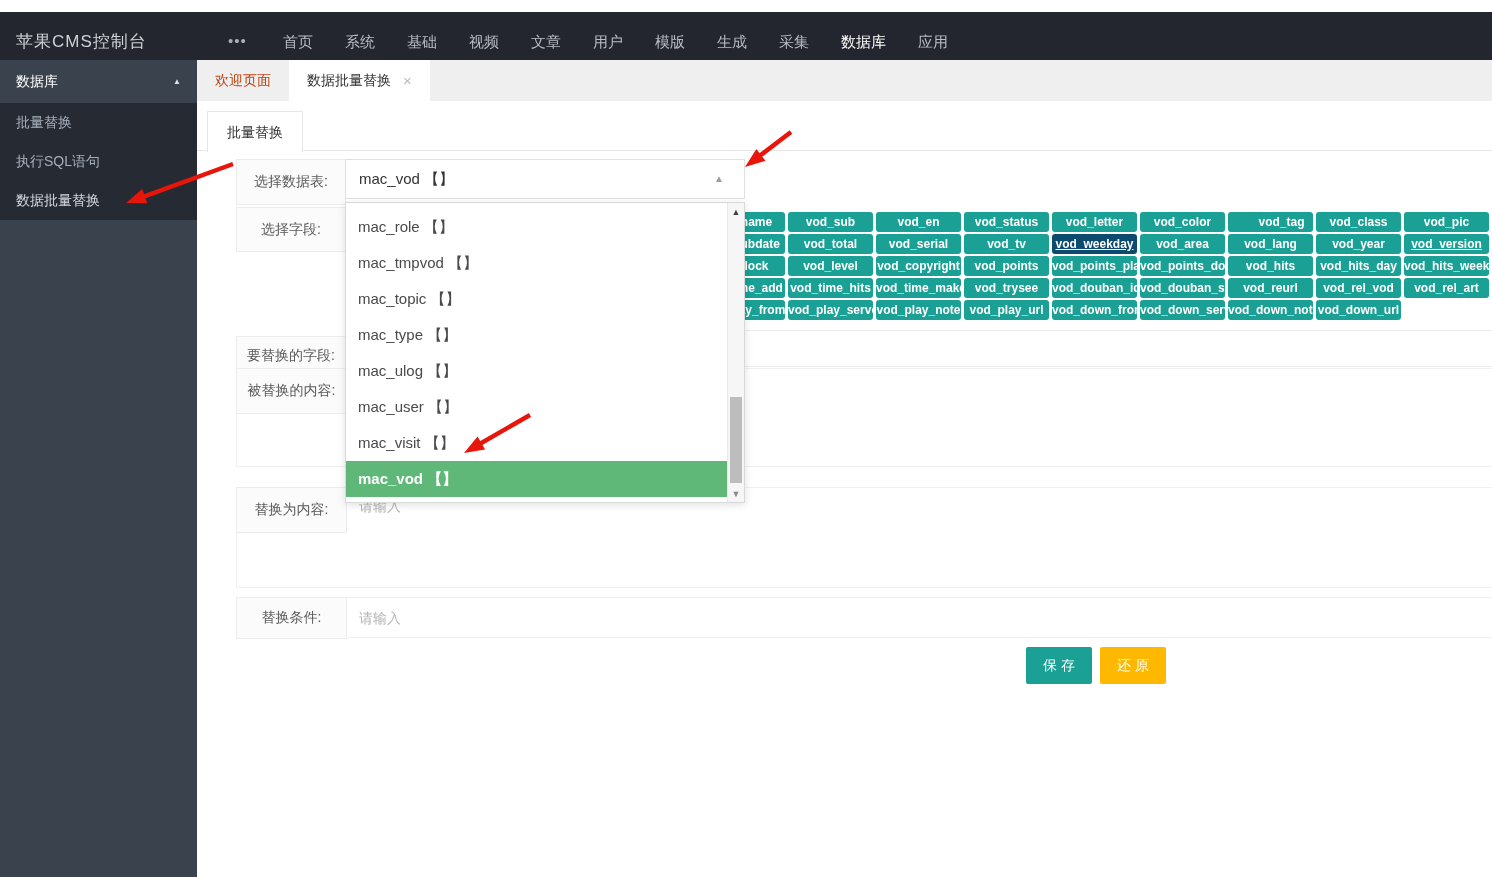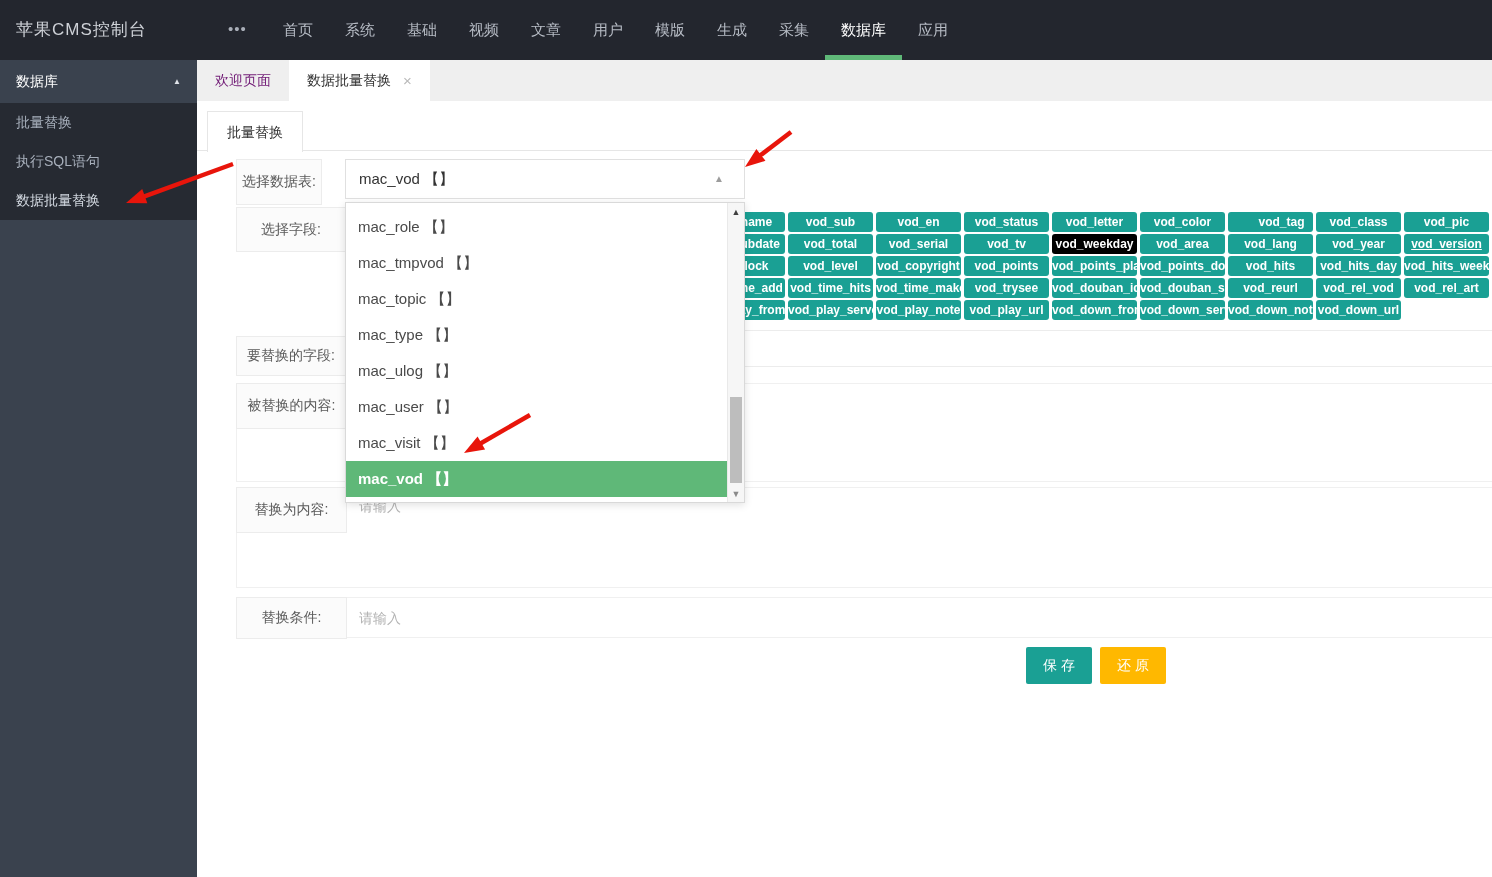--- a/index.html
+++ b/index.html
@@ -2,65 +2,65 @@
 <html><head>
 <meta charset="utf-8">
 <style>
   * { margin:0; padding:0; box-sizing:border-box; }
   html,body { background:#fff; }
   body { font-family:"Liberation Sans","DejaVu Sans",sans-serif; }
   .page { position:relative; width:1492px; height:877px; overflow:hidden; background:#fff; }
   .abs { position:absolute; }
 
   
-  .navbar { left:0; top:0; width:1492px; height:60px; background:#23262E; }
+  .navbar { left:0; top:12px; width:1492px; height:60px; background:#23262E; }
   .brand { position:absolute; left:16px; top:0; height:60px; line-height:60px; font-size:17px; color:#ced1d7; letter-spacing:1px; }
   .collapse-ic { position:absolute; left:228px; top:0; height:60px; line-height:58px; font-size:15px; color:#a9aeb8; letter-spacing:1px; cursor:pointer; }
   .topmenu { position:absolute; left:267px; top:0; height:60px; display:flex; }
   .topmenu .mitem { position:relative; height:60px; line-height:60px; padding:0 16px; font-size:15px; color:#b7bcc5; cursor:pointer; }
   .topmenu .mitem.active { color:#ffffff; }
   .topmenu .mitem .uline { position:absolute; left:0; right:0; bottom:0; height:5px; }
 
   
   .sidebar { left:0; top:60px; width:197px; height:817px; background:#3A424E; }
   .side-head { position:relative; height:43px; line-height:43px; padding-left:16px; font-size:14px; color:#ffffff; cursor:pointer; }
   .side-head .caret-up { position:absolute; right:16px; top:0; font-size:8px; color:#dfe3e9; }
   .side-sub { background:#262A32; }
   .side-sub .sitem { height:39px; line-height:39px; padding-left:16px; font-size:14px; color:#a7afbb; cursor:pointer; }
   .side-sub .sitem.active { color:#d3d9e1; }
 
   
   .tabbar { left:197px; top:60px; width:1295px; height:41px; background:#efefef; display:flex; }
-  .tabbar .tb { height:41px; line-height:41px; font-size:14px; color:#701a75; padding:0 18px; cursor:pointer; display:flex; align-items:center; }
+  .tabbar .tb { height:41px; line-height:41px; font-size:14px; color:#c2410c; padding:0 18px; cursor:pointer; display:flex; align-items:center; }
   .tabbar .tb.active { background:#ffffff; color:#333; }
   .tabbar .tb .x { margin-left:12px; font-size:15px; color:#b9b9b9; cursor:pointer; line-height:1; }
 
   
   .subtab-line { left:197px; top:150px; width:1295px; height:1px; background:#e6e6e6; }
   .subtab { left:207px; top:111px; width:96px; height:41px; background:#fff;
             border:1px solid #e6e6e6; border-bottom:none; z-index:2;
             text-align:center; line-height:40px; font-size:14px; color:#333; cursor:pointer; }
 
   
   .lab { background:#fbfbfb; border:1px solid #ececec; color:#5a5a5a; font-size:14px;
          display:flex; align-items:center; justify-content:center; }
-  .r1-lab { left:236px; top:159px; width:86px; height:46px; }
+  .r1-lab { left:236px; top:159px; width:110px; height:46px; }
   .r1-sel { left:345px; top:159px; width:400px; height:40px; border:1px solid #e0e0e0; background:#fff;
             line-height:38px; padding-left:13px; font-size:15px; color:#333; cursor:pointer; }
   .r1-caret { position:absolute; right:20px; top:0; font-size:10px; color:#9c9c9c; line-height:38px; }
   .r2-lab { left:236px; top:207px; width:110px; height:45px; }
   .tagzone { left:346px; top:207px; width:1146px; height:124px; border-bottom:1px solid #ececec; padding-top:5px; overflow:hidden; }
   .tag-row { height:22px; padding-left:354px; white-space:nowrap; }
   .tag { display:inline-flex; justify-content:center; vertical-align:top; width:85px; height:20px; margin-right:3px;
          border-radius:3px; color:#fff; font-size:12px; font-weight:bold; line-height:20px; overflow:hidden; cursor:pointer; }
   .tag > span { display:inline-block; max-width:100%; overflow:hidden; white-space:nowrap; }
   .r3-lab { left:236px; top:336px; width:110px; height:40px; }
   .r3-input { left:346px; top:336px; width:1146px; height:31px; border:none; border-bottom:1px solid #ececec; outline:none; font-size:14px; color:#333; padding:0 12px; background:#fff; }
   .rowbox { border:1px solid #f0f0f0; background:#fff; }
-  .r4-box { left:236px; top:383px; width:1256px; height:99px; }
+  .r4-box { left:236px; top:368px; width:1256px; height:99px; }
   .r5-box { left:236px; top:487px; width:1256px; height:101px; }
   .r6-box { left:236px; top:597px; width:1256px; height:41px; }
   .inlab { position:absolute; left:-1px; top:-1px; width:111px; background:#fbfbfb; border:1px solid #ececec; color:#5a5a5a; font-size:14px; display:flex; align-items:center; justify-content:center; }
   .inlab.h45 { height:46px; }
   .inlab.h41 { height:42px; }
   .ta { position:absolute; left:110px; top:0; width:1145px; height:100%; border:none; outline:none; resize:none;
         font-family:"Liberation Sans","DejaVu Sans",sans-serif; font-size:14px; color:#333; padding:10px 12px; }
   .in { position:absolute; left:110px; top:0; width:1145px; height:100%; border:none; outline:none;
         font-family:"Liberation Sans","DejaVu Sans",sans-serif; font-size:14px; color:#333; padding:0 12px; }
   ::placeholder { color:#b3b3b3; opacity:1; }
@@ -159,21 +159,21 @@
           <span>vod_pic</span>
         </div></div>
       <div class="tag-row"><div class="tag" style="background: rgb(26, 160, 148);">
           <span>vod_pubdate</span>
         </div><div class="tag" style="background: rgb(26, 160, 148);">
           <span>vod_total</span>
         </div><div class="tag" style="background: rgb(26, 160, 148);">
           <span>vod_serial</span>
         </div><div class="tag" style="background: rgb(26, 160, 148);">
           <span>vod_tv</span>
-        </div><div class="tag" style="background: #000000;">
+        </div><div class="tag" style="background: #0c4a6e; text-decoration: underline;">
           <span>vod_weekday</span>
         </div><div class="tag" style="background: rgb(26, 160, 148);">
           <span>vod_area</span>
         </div><div class="tag" style="background: rgb(26, 160, 148);">
           <span>vod_lang</span>
         </div><div class="tag" style="background: rgb(26, 160, 148);">
           <span>vod_year</span>
         </div><div class="tag" style="background: rgb(26, 160, 148); text-decoration: underline;">
           <span>vod_version</span>
         </div></div>

